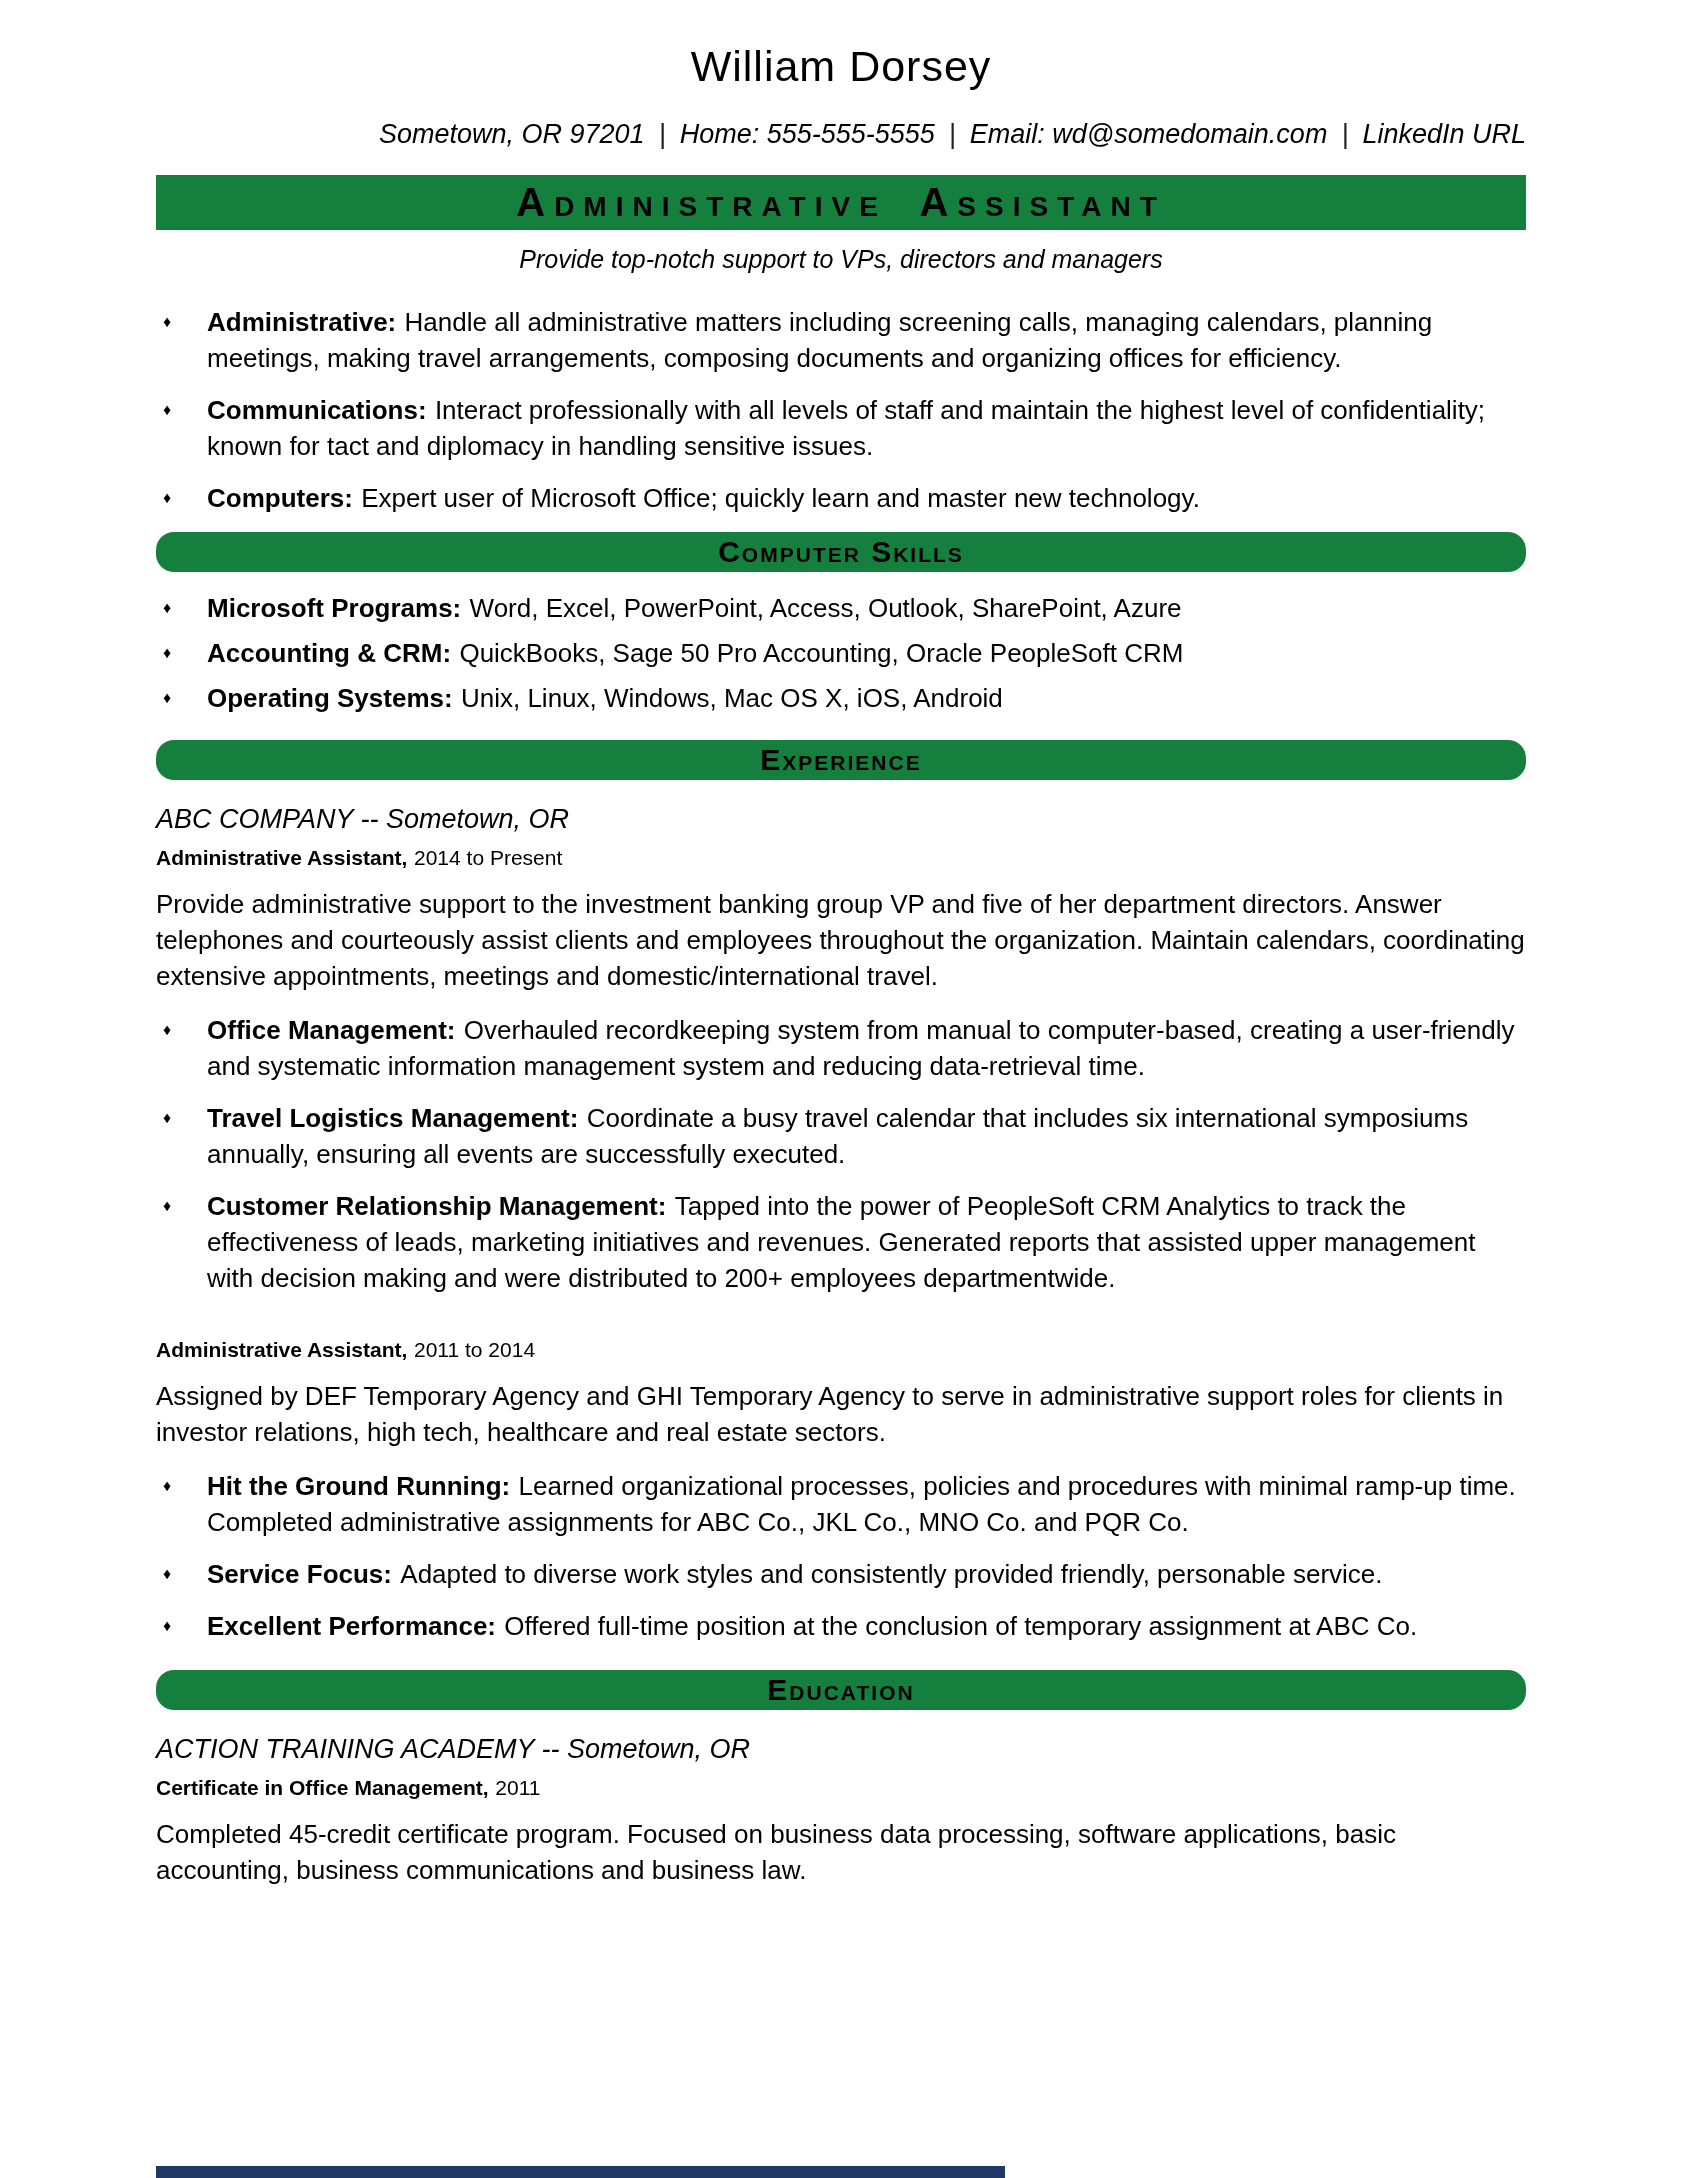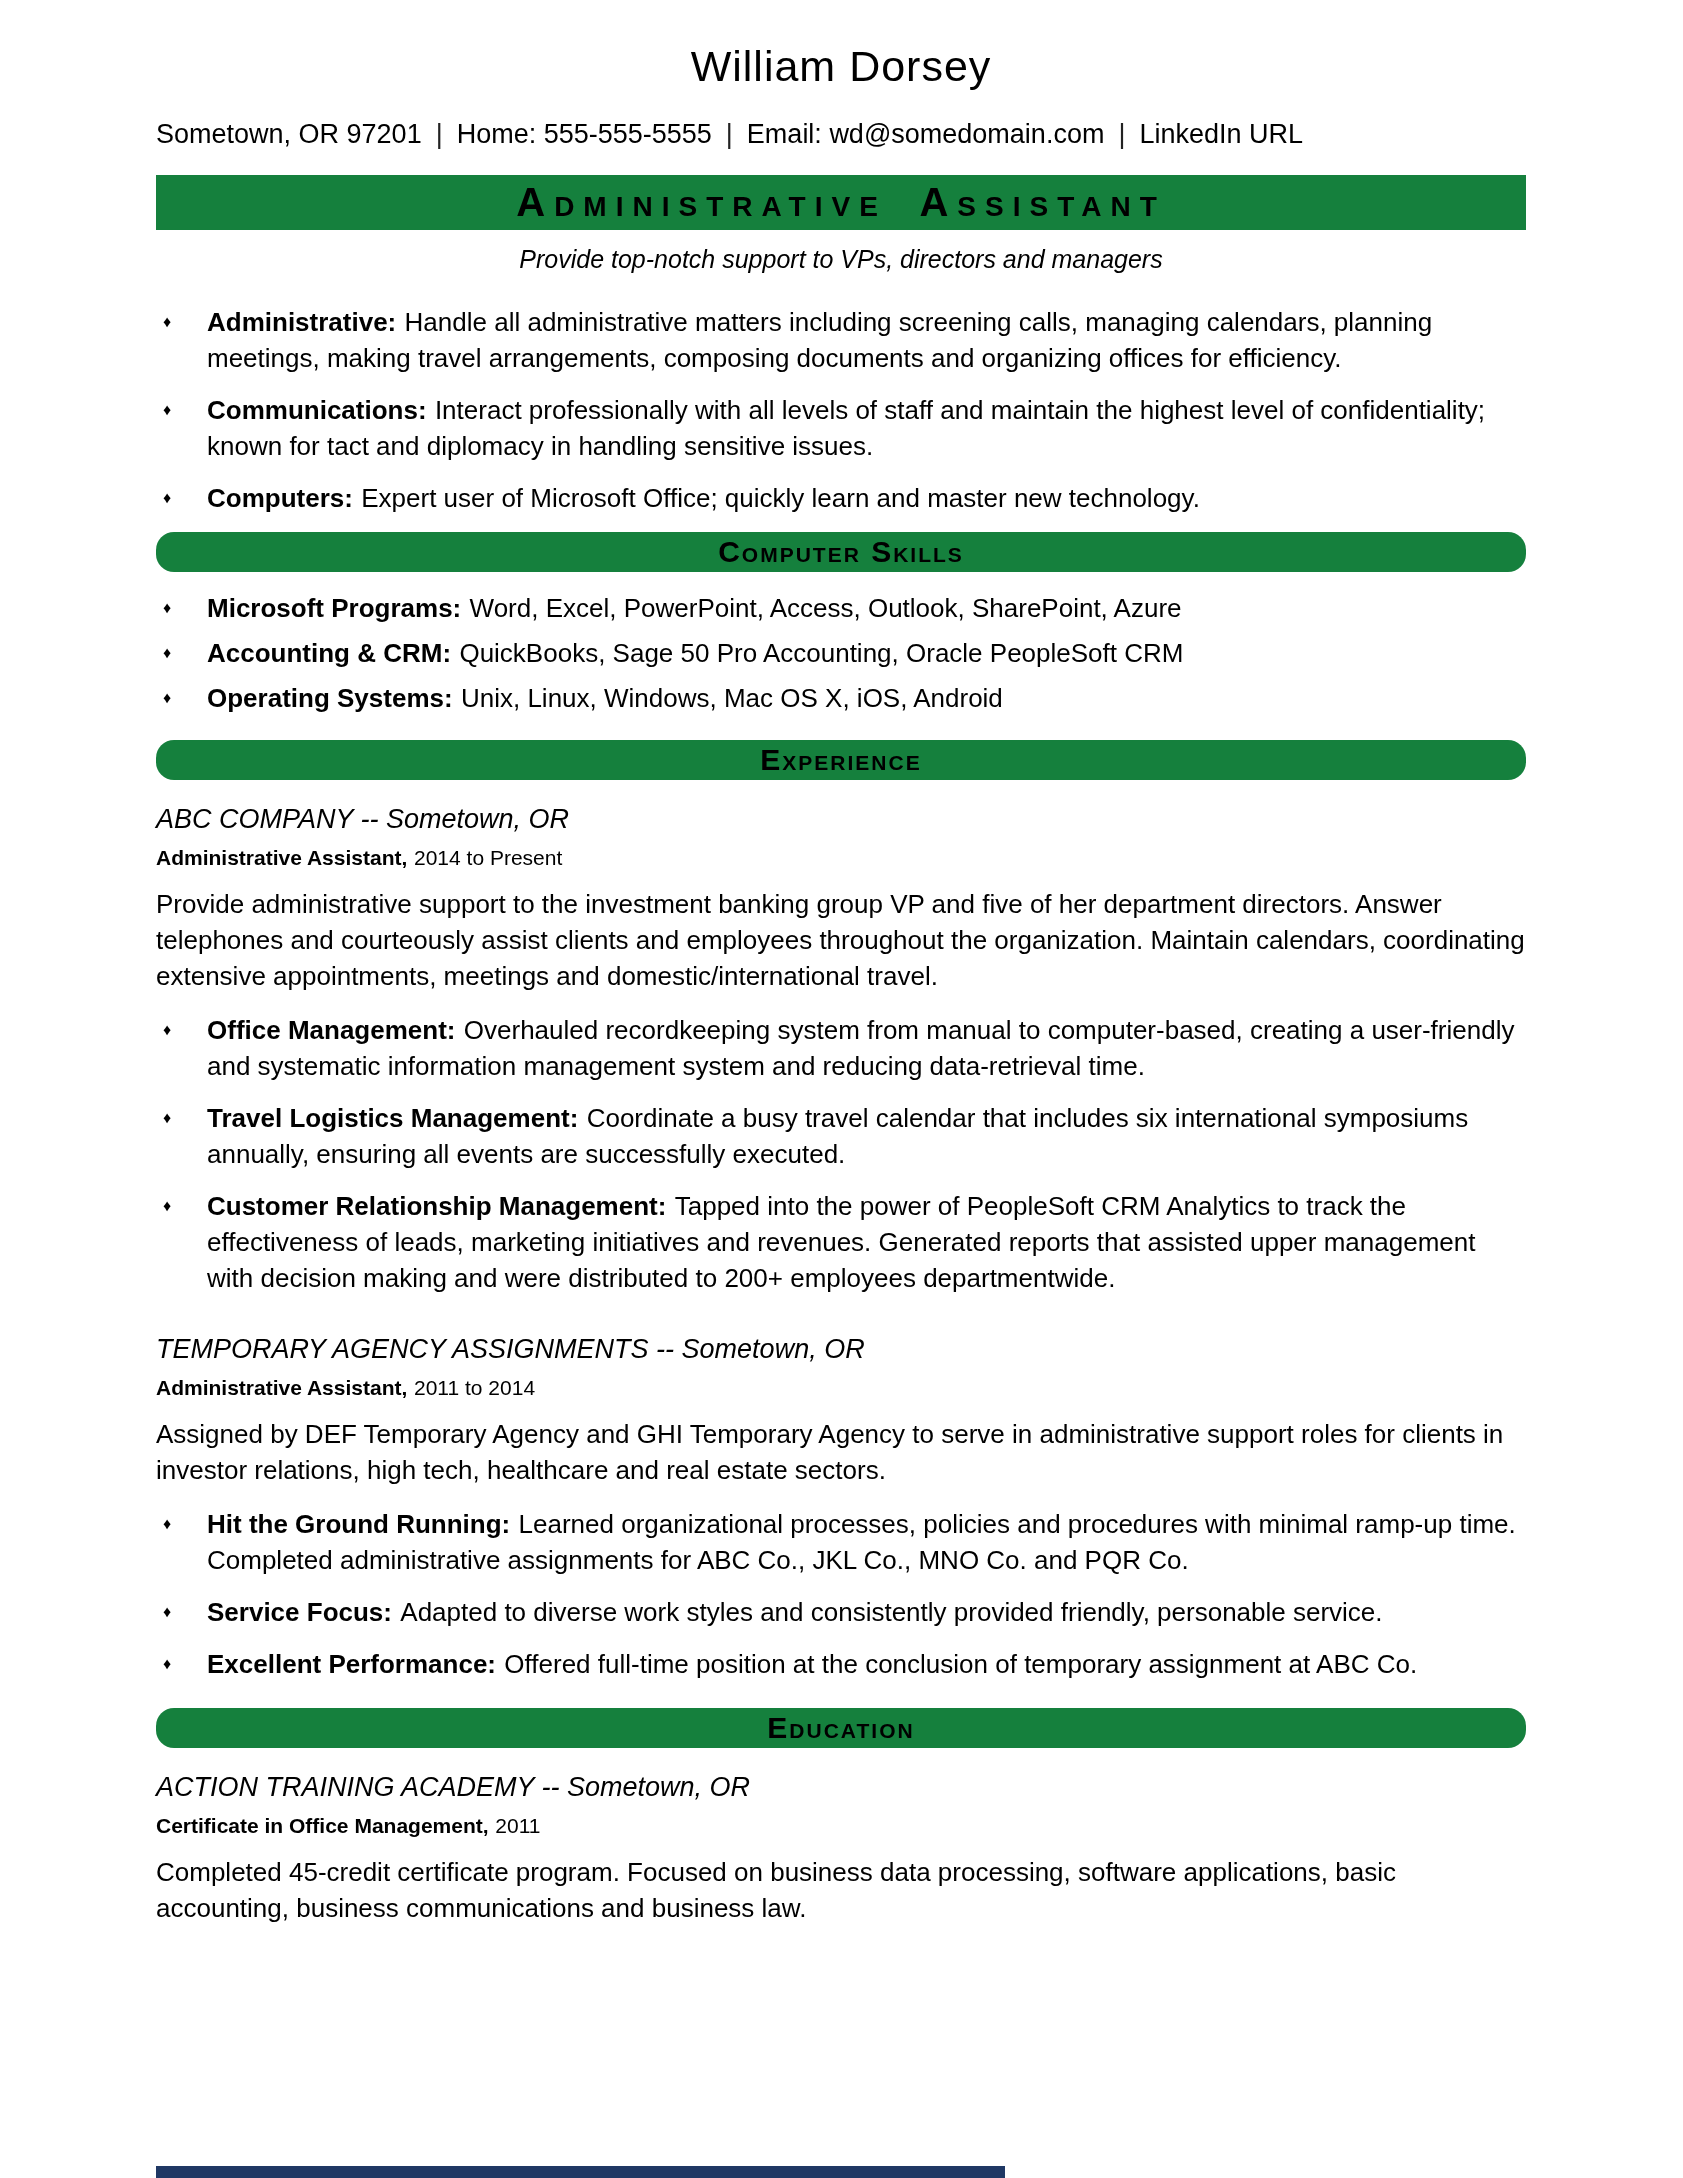--- a/index.html
+++ b/index.html
@@ -23,23 +23,24 @@
   .name {
     padding-top: 32px;
     text-align: center;
     font-size: 43px;
     line-height: 69px;
     font-weight: 400;
     letter-spacing: 1px;
   }
   .contact {
     margin-top: 16px;
-    text-align: left;
+    text-align: right;
     font-size: 27px;
     line-height: 34px;
+    font-style: italic;
   }
   .contact .sep { margin: 0 14px; font-weight: 300; color: #222; }
   .band {
     background: #15803d;
     text-align: center;
     font-weight: 700;
     font-variant: small-caps;
   }
   .title-band {
     margin-top: 24px;
@@ -158,21 +159,20 @@
           <p class="btext"><b class="lead">Travel Logistics Management:</b><span>Coordinate a busy travel calendar that includes six international symposiums annually, ensuring all events are successfully executed.</span></p>
         </div>
         <div class="bullet">
           <span class="glyph">♦</span>
           <p class="btext"><b class="lead">Customer Relationship Management:</b><span>Tapped into the power of PeopleSoft CRM Analytics to track the effectiveness of leads, marketing initiatives and revenues. Generated reports that assisted upper management with decision making and were distributed to 200+ employees departmentwide.</span></p>
         </div>
       </div>
     </div>
 
     <div class="job job2">
-      <div class="employer-line">TEMPORARY AGENCY ASSIGNMENTS -- Sometown, OR</div>
       <div class="role-line"><b class="role-title">Administrative Assistant,</b><span>2011 to 2014</span></div>
       <p class="job-summary">Assigned by DEF Temporary Agency and GHI Temporary Agency to serve in administrative support roles for clients in investor relations, high tech, healthcare and real estate sectors.</p>
       <div class="job-bullets">
         <div class="bullet">
           <span class="glyph">♦</span>
           <p class="btext"><b class="lead">Hit the Ground Running:</b><span>Learned organizational processes, policies and procedures with minimal ramp-up time. Completed administrative assignments for ABC Co., JKL Co., MNO Co. and PQR Co.</span></p>
         </div>
         <div class="bullet">
           <span class="glyph">♦</span>
           <p class="btext"><b class="lead">Service Focus:</b><span>Adapted to diverse work styles and consistently provided friendly, personable service.</span></p>

